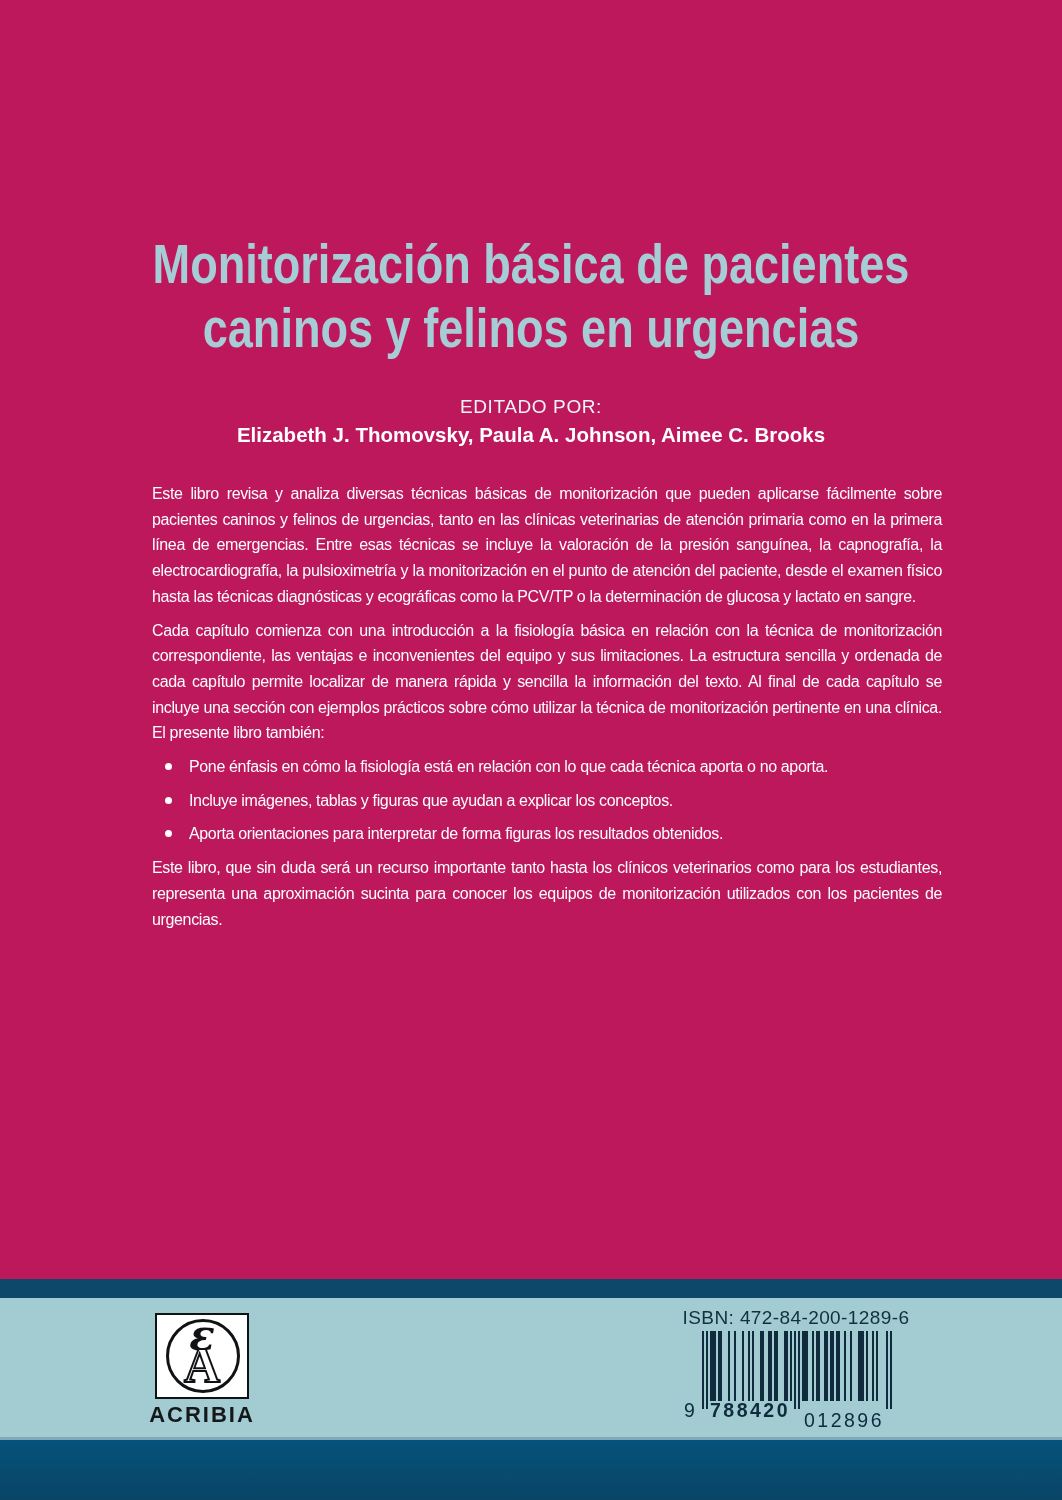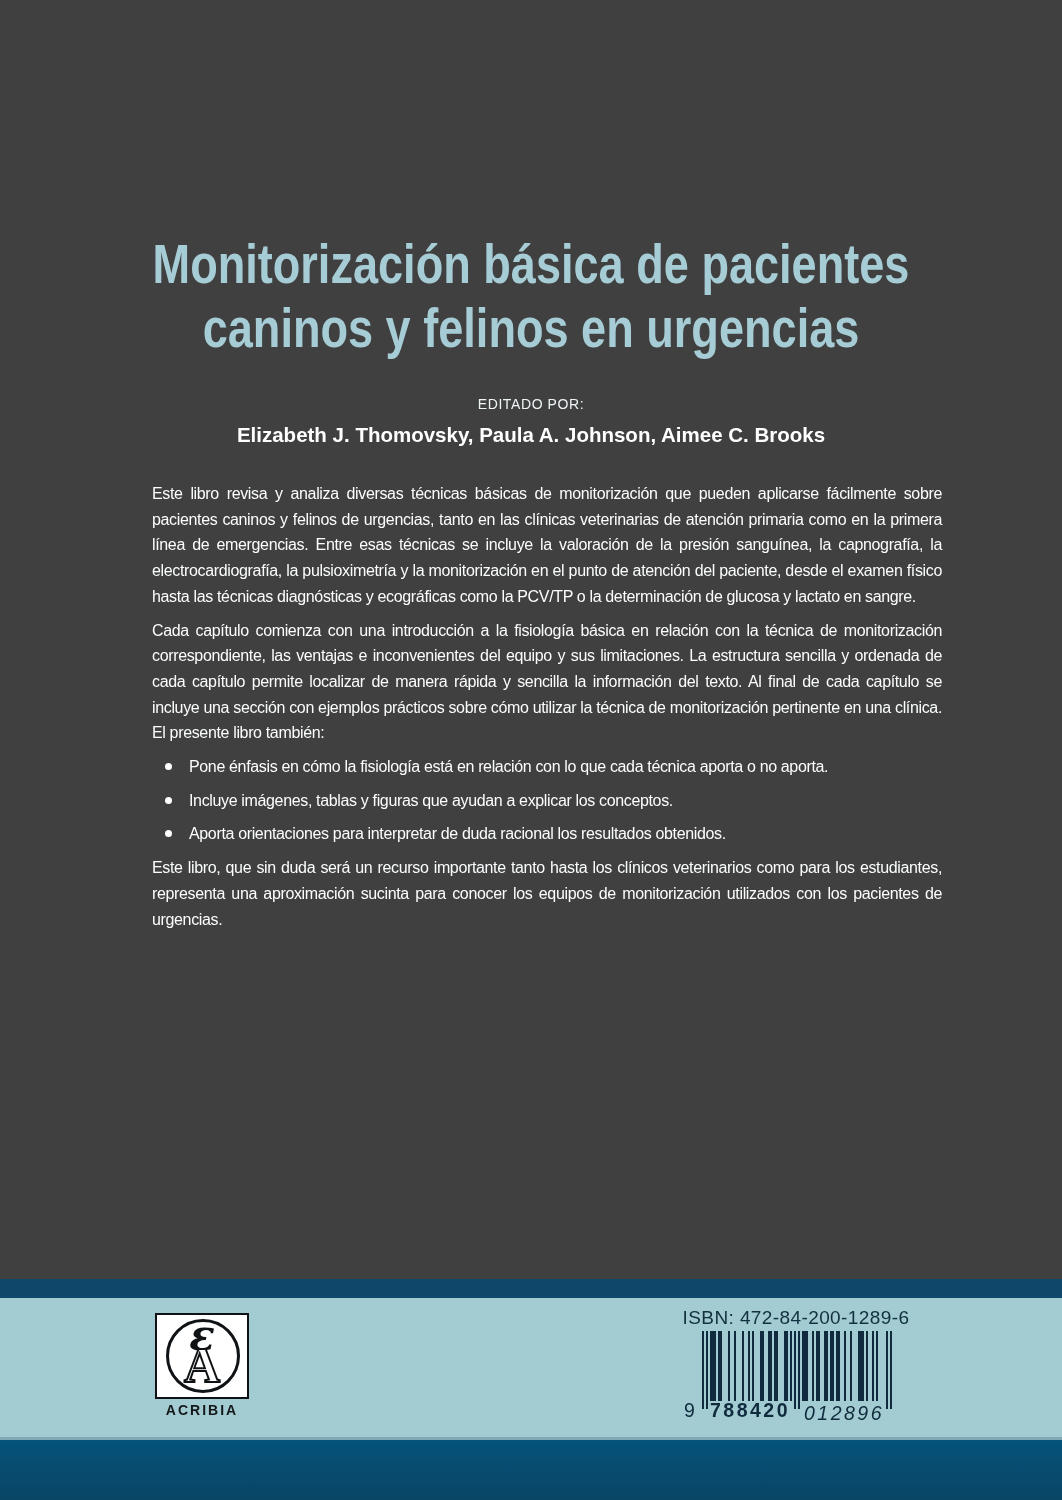--- a/index.html
+++ b/index.html
@@ -1,27 +1,27 @@
 <!DOCTYPE html>
 <html><head>
 <meta charset="utf-8">
 <style>
   html,body{margin:0;padding:0;background:#222;}
-  .page{position:relative;width:1062px;height:1500px;background:#404040;overflow:hidden;
+  .page{position:relative;width:1062px;height:1500px;background:#be185d;overflow:hidden;
         font-family:"Liberation Sans",sans-serif;}
 
   
   .title{position:absolute;top:232px;left:0;right:0;margin:0;text-align:center;
          transform:scaleX(.82);transform-origin:50% 50%;
          font-size:55px;line-height:64px;font-weight:bold;color:#a6ccd5;}
   .tline{display:block;}
 
   
   .edited{position:absolute;top:396px;left:0;right:0;text-align:center;
-          font-size:14px;letter-spacing:.6px;color:#eef5f7;}
+          font-size:19px;letter-spacing:.6px;color:#eef5f7;}
   .authors{position:absolute;top:423px;left:0;right:0;text-align:center;
            font-size:20.5px;font-weight:bold;color:#ffffff;}
 
   
   .copy{position:absolute;left:152px;top:481px;width:790px;
         font-size:16px;line-height:25.7px;letter-spacing:-0.35px;
         text-align:justify;color:#fbfdfe;}
   .copy p{margin:0 0 8px 0;}
   .copy ul{margin:6px;padding:0;}
   .copy li{list-style:none;position:relative;padding-left:31px;margin:0 0 8px 0;text-align:justify;}
@@ -39,32 +39,32 @@
             border:2px solid #101315;box-sizing:border-box;}
   .logo-circle{position:absolute;left:9px;top:4px;width:68px;height:68px;border:3px solid #101315;
                border-radius:50%;}
   .eps{position:absolute;left:0;right:0;top:-2px;text-align:center;color:#101315;
        font-family:"DejaVu Serif",serif;font-style:italic;font-weight:bold;
        font-size:42px;line-height:46px;}
   .glyphA{position:absolute;left:0;right:0;top:24px;text-align:center;color:#ffffff;
           font-family:"Liberation Serif",serif;font-weight:bold;font-size:50px;line-height:52px;
           -webkit-text-stroke:2px #101315;}
   .publisher{position:absolute;left:142px;top:104px;width:120px;text-align:center;
-             font-size:14px;font-weight:bold;letter-spacing:2px;color:#15181a;}
+             font-size:22px;font-weight:bold;letter-spacing:2px;color:#15181a;}
 
   
   .isbn{position:absolute;left:640px;top:9px;width:312px;text-align:center;
         font-size:19px;letter-spacing:.4px;color:#12303f;}
   .barcode{position:absolute;left:702px;top:33px;width:190px;height:78px;}
   .barcode .bar{position:absolute;top:0;width:2px;background:#0f2b3d;}
   .bc-digits{position:absolute;left:0;top:68px;width:190px;height:22px;
              font-size:19.5px;color:#0f2b3d;}
   .d-first{position:absolute;left:-18px;top:0;}
   .d-left{position:absolute;left:6px;top:0;width:84px;text-align:center;letter-spacing:2.5px;font-weight:bold;}
-  .d-right{position:absolute;left:100px;top:3px;width:84px;text-align:center;letter-spacing:2.5px;font-style:italic;}
+  .d-right{position:absolute;left:100px;top:10px;width:84px;text-align:center;letter-spacing:2.5px;}
 </style>
 </head>
 <body>
 
 <div class="page">
 
   <h1 class="title">
     <span class="tline">Monitorización básica de pacientes</span>
     <span class="tline">caninos y felinos en urgencias</span>
   </h1>
@@ -79,21 +79,21 @@
       <li>
         <span class="dot"></span>
         <span>Pone énfasis en cómo la fisiología está en relación con lo que cada técnica aporta o no aporta.</span>
       </li>
       <li>
         <span class="dot"></span>
         <span>Incluye imágenes, tablas y figuras que ayudan a explicar los conceptos.</span>
       </li>
       <li>
         <span class="dot"></span>
-        <span>Aporta orientaciones para interpretar de duda racional los resultados obtenidos.</span>
+        <span>Aporta orientaciones para interpretar de forma figuras los resultados obtenidos.</span>
       </li>
     </ul>
     <p>Este libro, que sin duda será un recurso importante tanto hasta los clínicos veterinarios como para los estudiantes, representa una aproximación sucinta para conocer los equipos de monitorización utilizados con los pacientes de urgencias.</p>
   </div>
 
   <div class="strip"></div>
 
   <div class="band">
     <div class="logo-box">
       <div class="logo-circle"></div>

